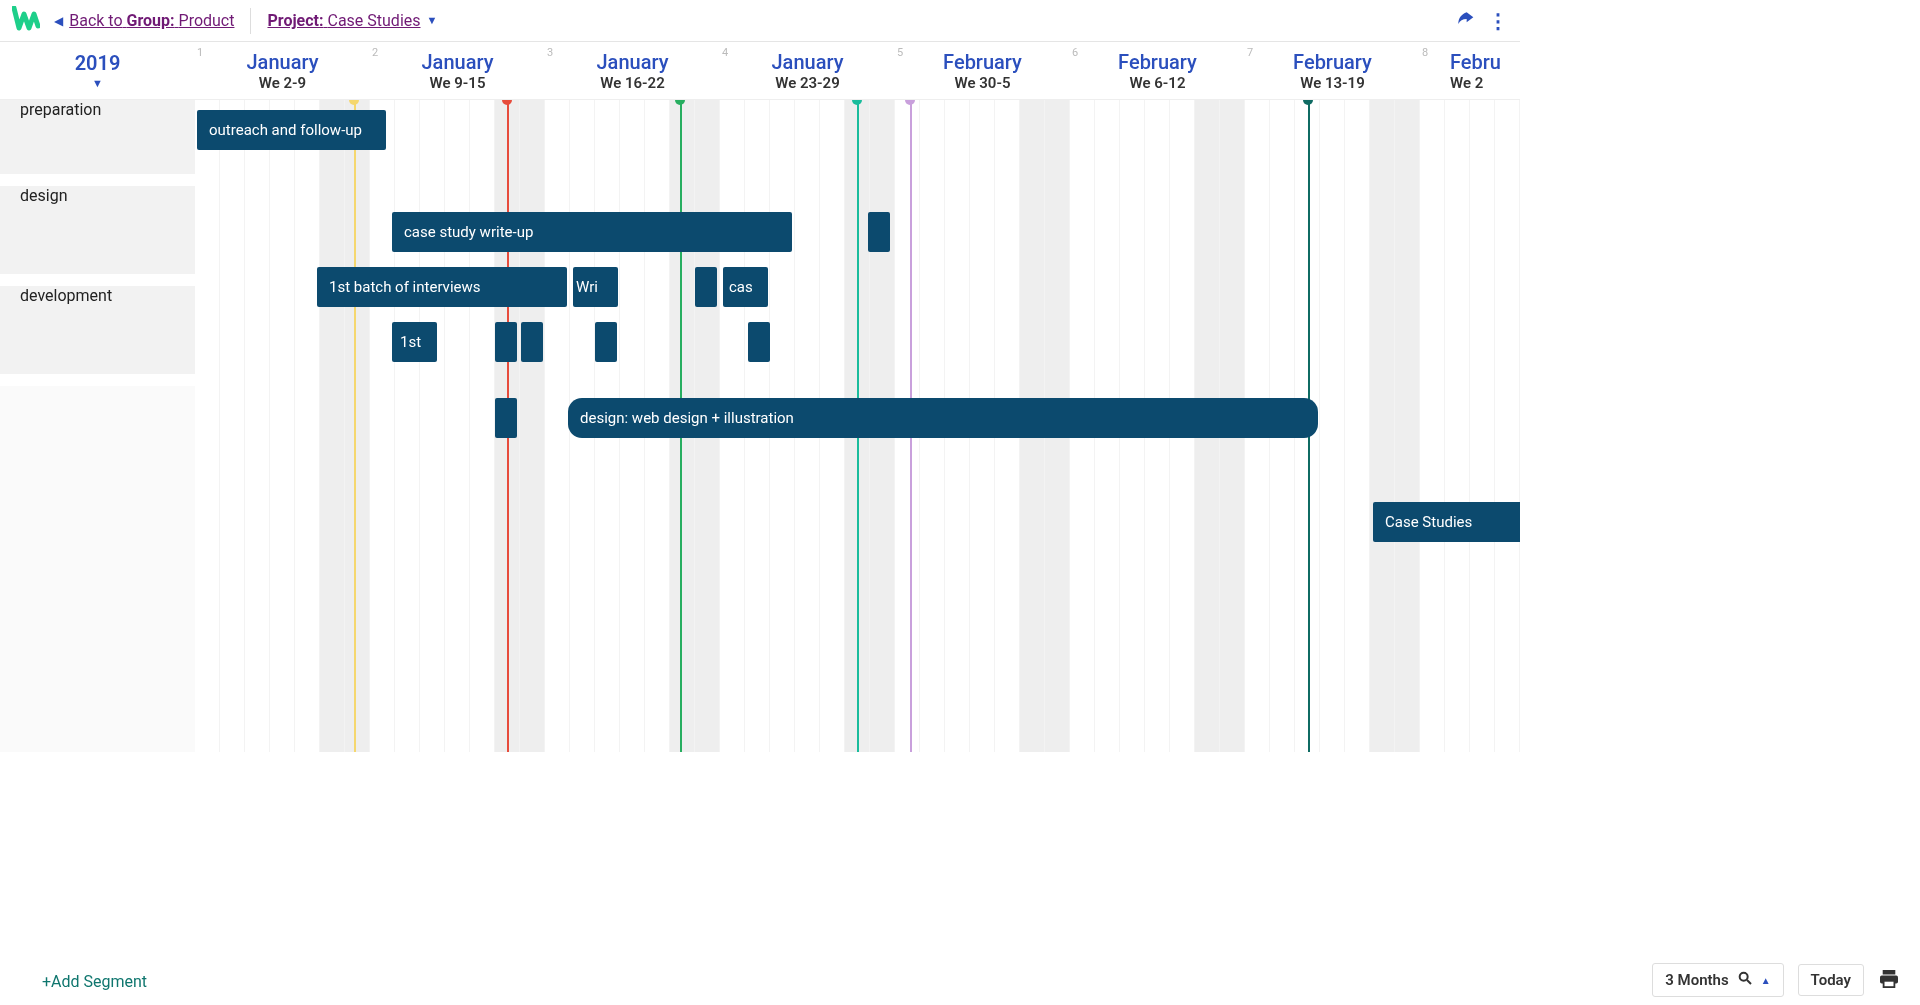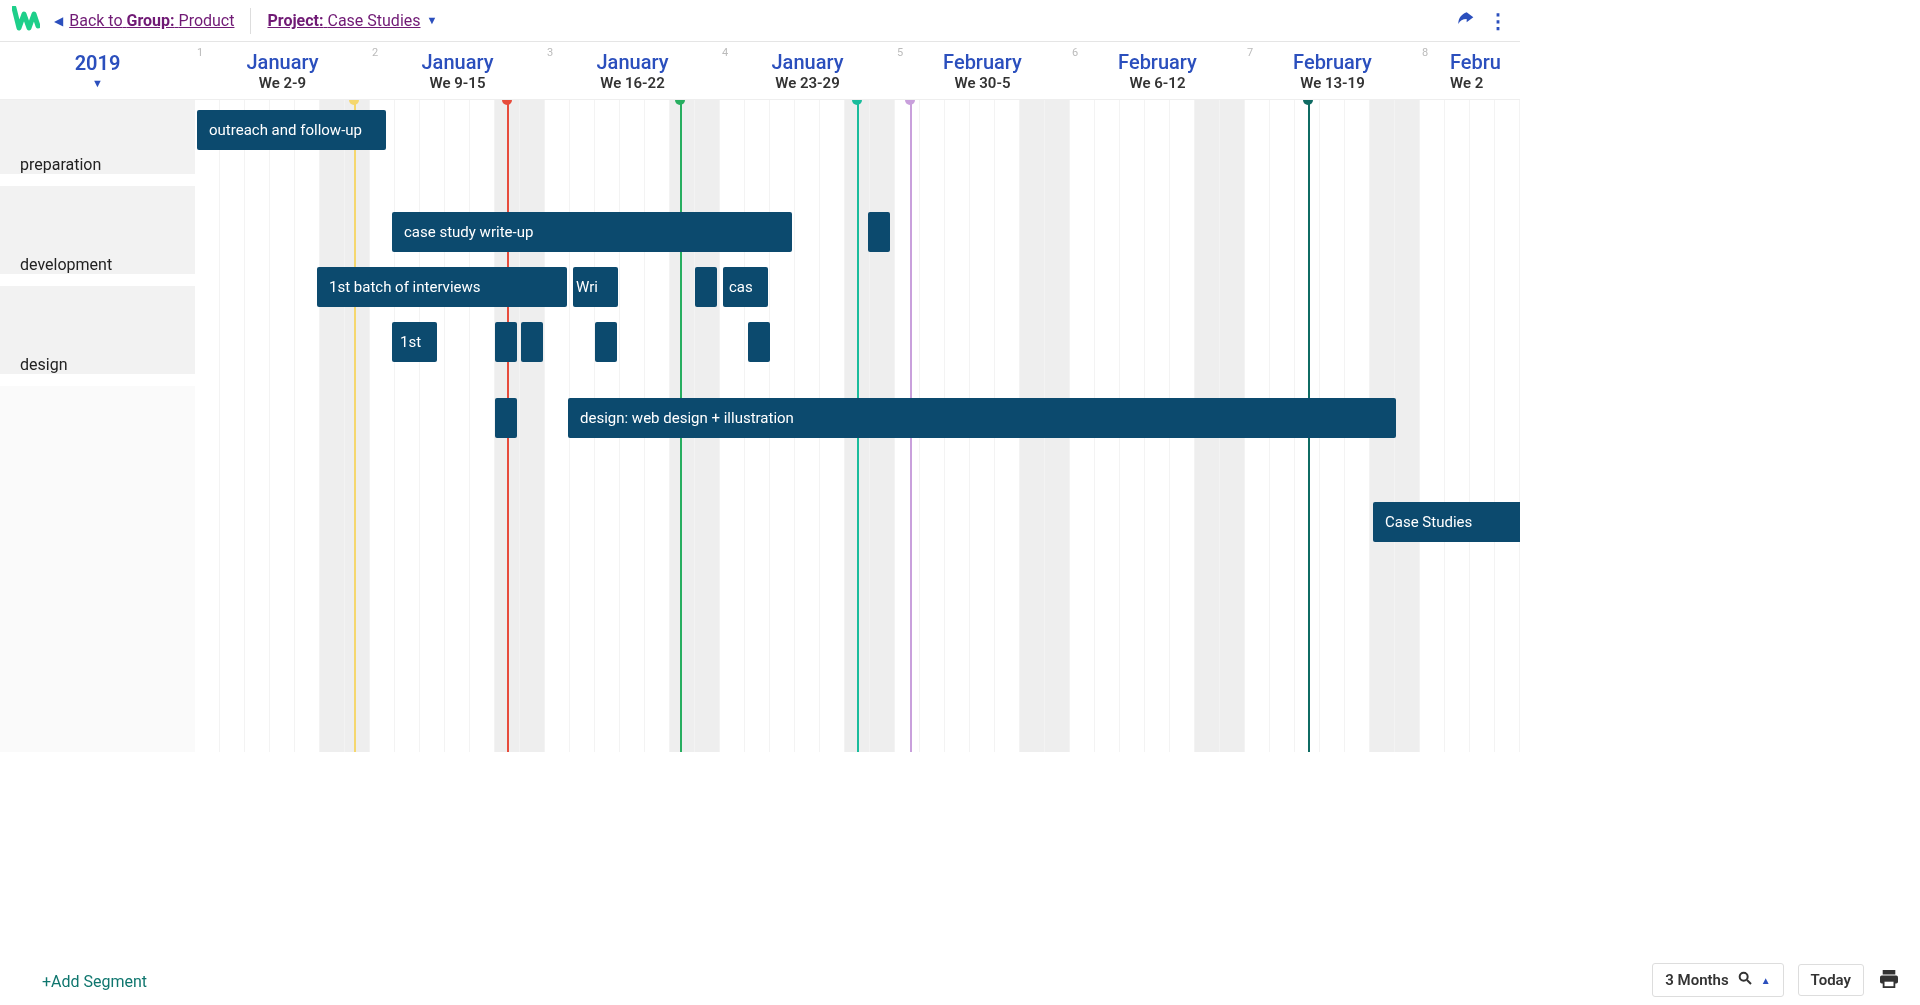--- a/index.html
+++ b/index.html
@@ -69,21 +69,21 @@
     position:relative;
     display:flex;
     height: calc(100% - 42px - 58px - 48px);
   }
   .segments-col {
     width:195px; flex-shrink:0;
     background:#fafafa;
     position:relative; z-index:3;
   }
   .segment-row {
-    display:flex; align-items:flex-end; padding-left:20px;
+    display:flex; align-items:flex-start; padding-left:20px;
     font-size:16px; color:#222;
     border-bottom: 12px solid #fff;
     background:#f2f2f2;
   }
   .seg0 { height: 86px; }
   .seg1 { height: 190px; }
   .seg2 { height: 100px; }
   .seg3 { height: 100px; }
 
   .grid {
@@ -245,25 +245,25 @@
       <span class="week-range">We 2</span>
     </div>
   </div>
 </div>
 
 <div class="gantt">
   <div class="segments-col">
     <div class="segment-row seg0">
       <span>preparation</span>
     </div>
+    <div class="segment-row seg2">
+      <span>design</span>
+    </div>
     <div class="segment-row seg3">
       <span>development</span>
-    </div>
-    <div class="segment-row seg2">
-      <span>design</span>
     </div>
   </div>
 
   <div class="grid">
 
     <div class="grid-bg-stripes">
 
       <div class="week-stripe">
           <div class="day d0"></div>
           <div class="day d1"></div>
@@ -375,21 +375,21 @@
 
     <div class="bar" style="top:222px; left:197px; width:45px; padding:0 8px;">
       <span>1st</span>
     </div>
     <div class="bar" style="top:222px; left:300px; width:22px; padding:0;"></div>
     <div class="bar" style="top:222px; left:326px; width:22px; padding:0;"></div>
     <div class="bar" style="top:222px; left:400px; width:22px; padding:0;"></div>
     <div class="bar" style="top:222px; left:553px; width:22px; padding:0;"></div>
 
     <div class="bar" style="top:298px; left:300px; width:22px; padding:0;"></div>
-    <div class="bar" style="top:298px; left:373px; width:828px;">
+    <div class="bar" style="top:298px; left:373px; width:750px;border-radius:14px;">
       <span>design: web design + illustration</span>
     </div>
 
     <div class="bar" style="top:402px; left:1178px; width:150px;">
       <span>Case Studies</span>
     </div>
 
   </div>
 </div>
 

